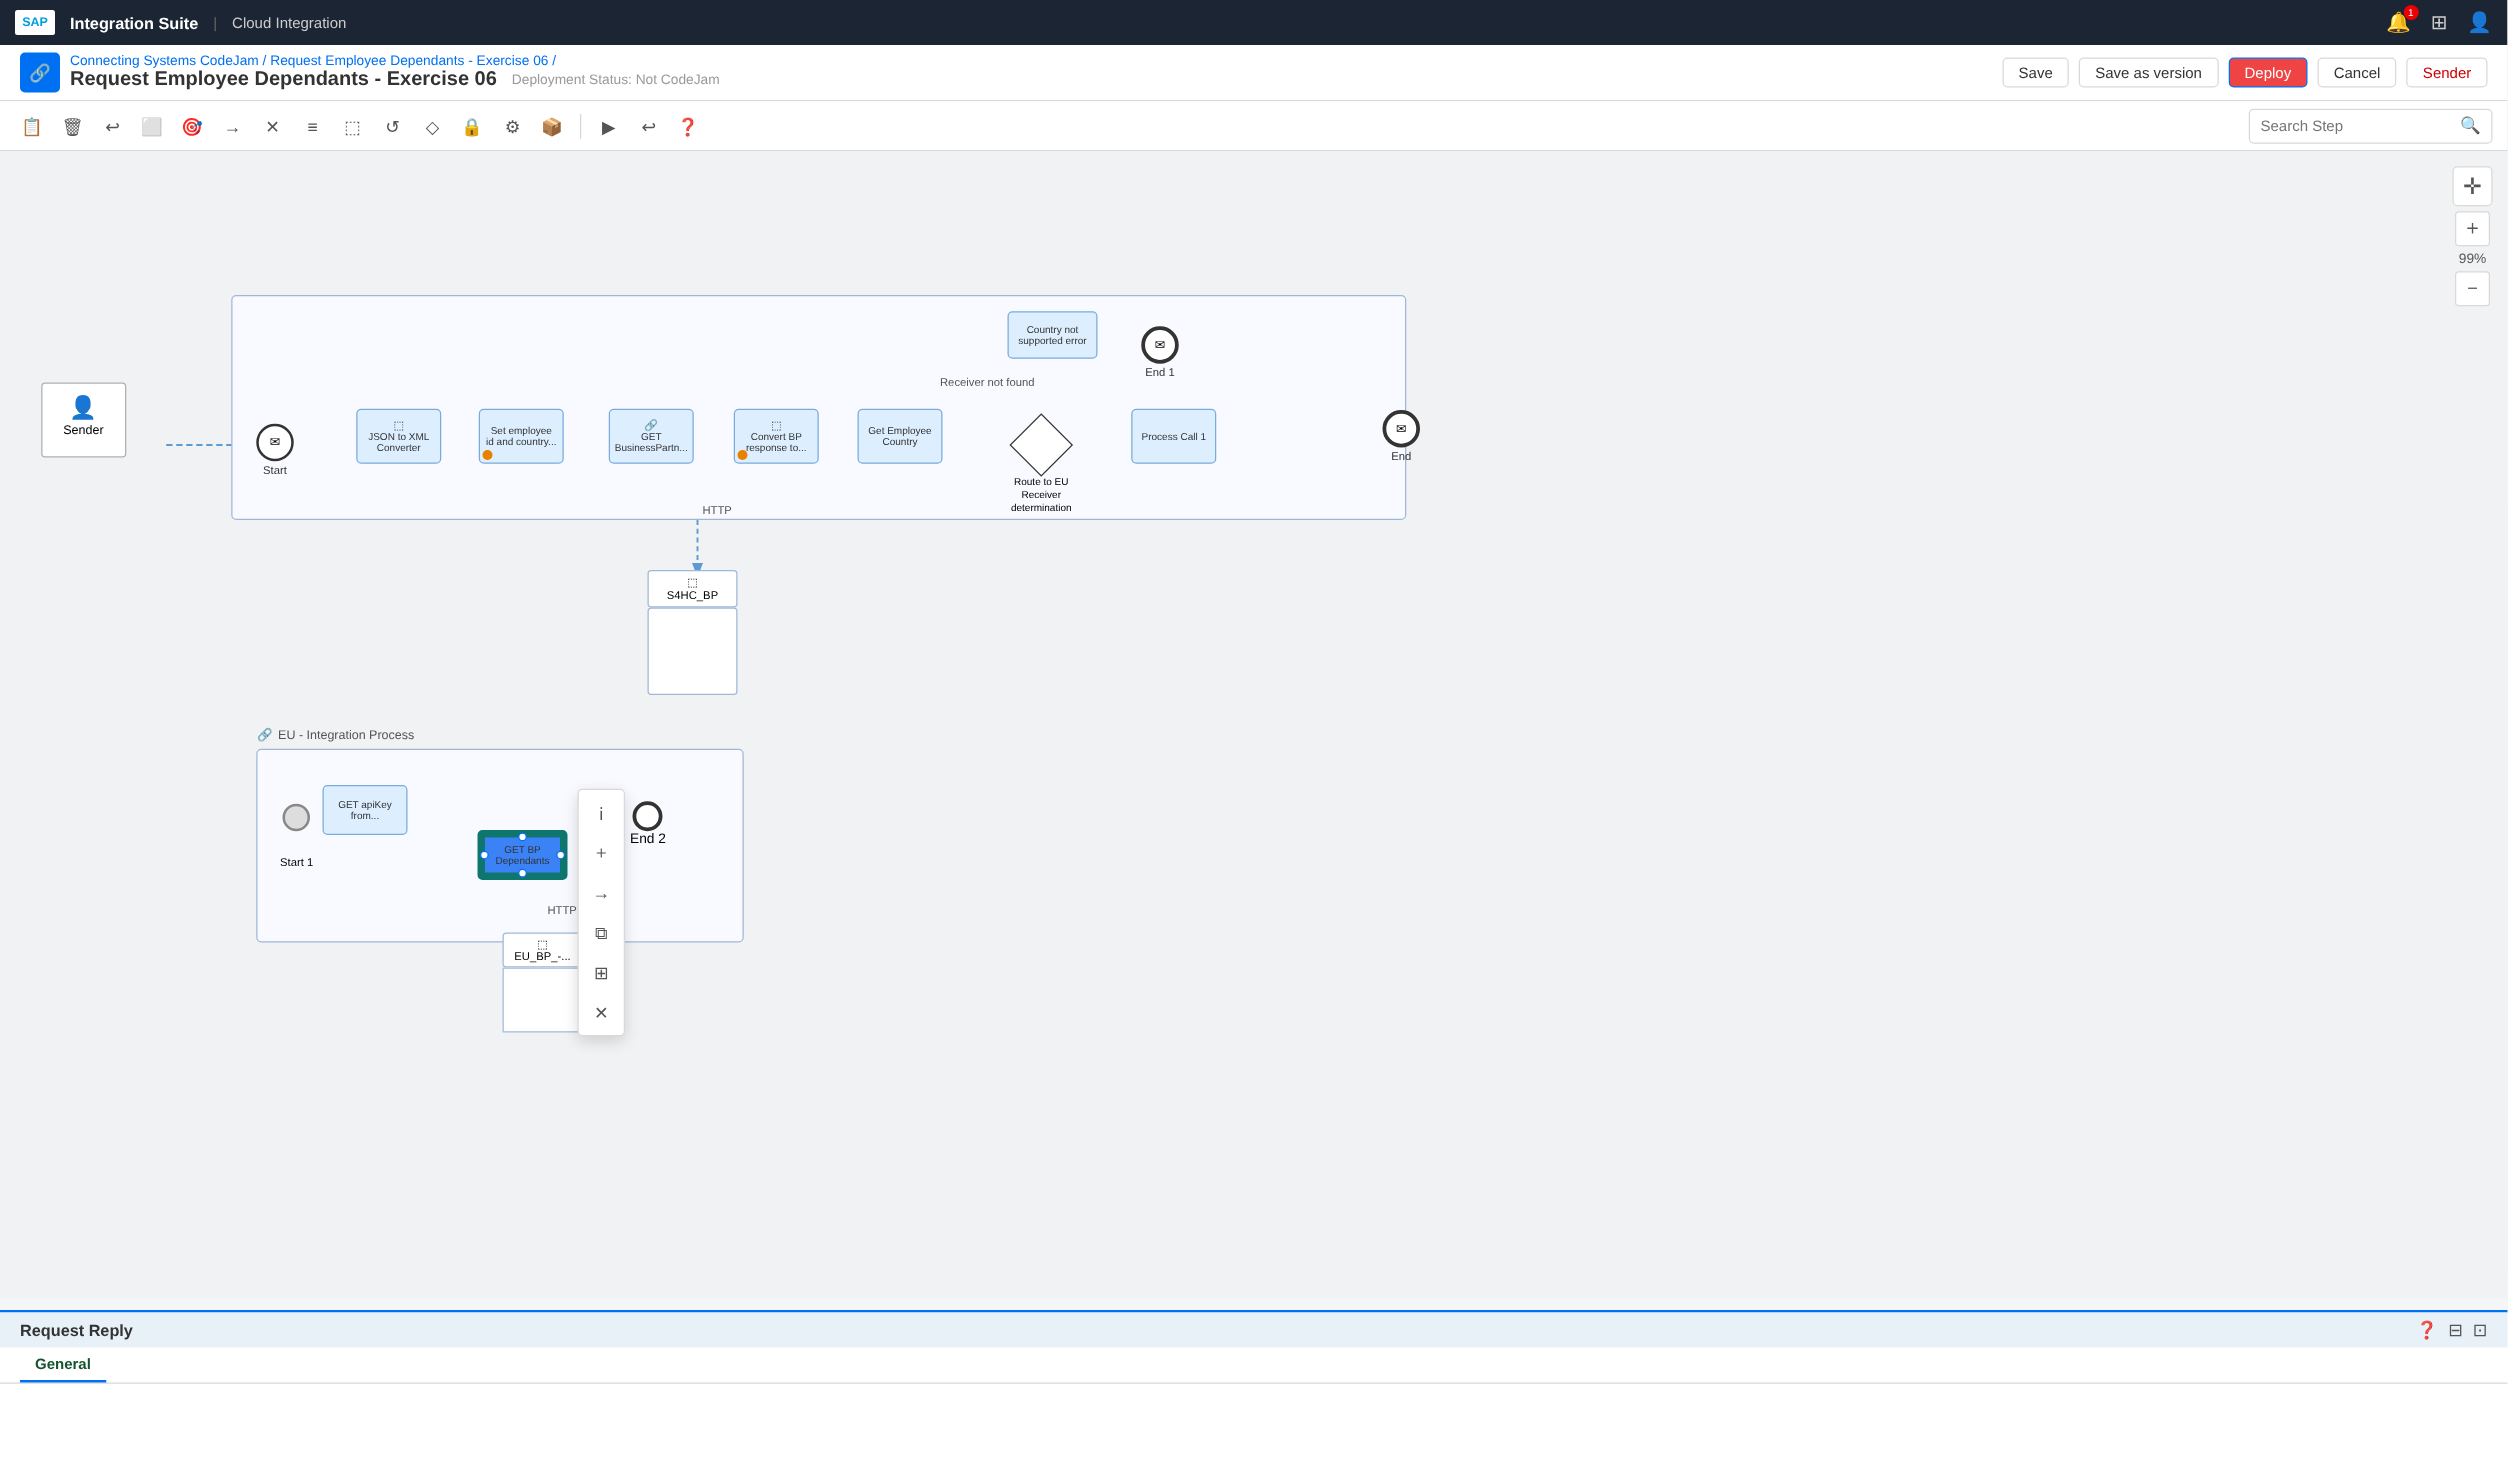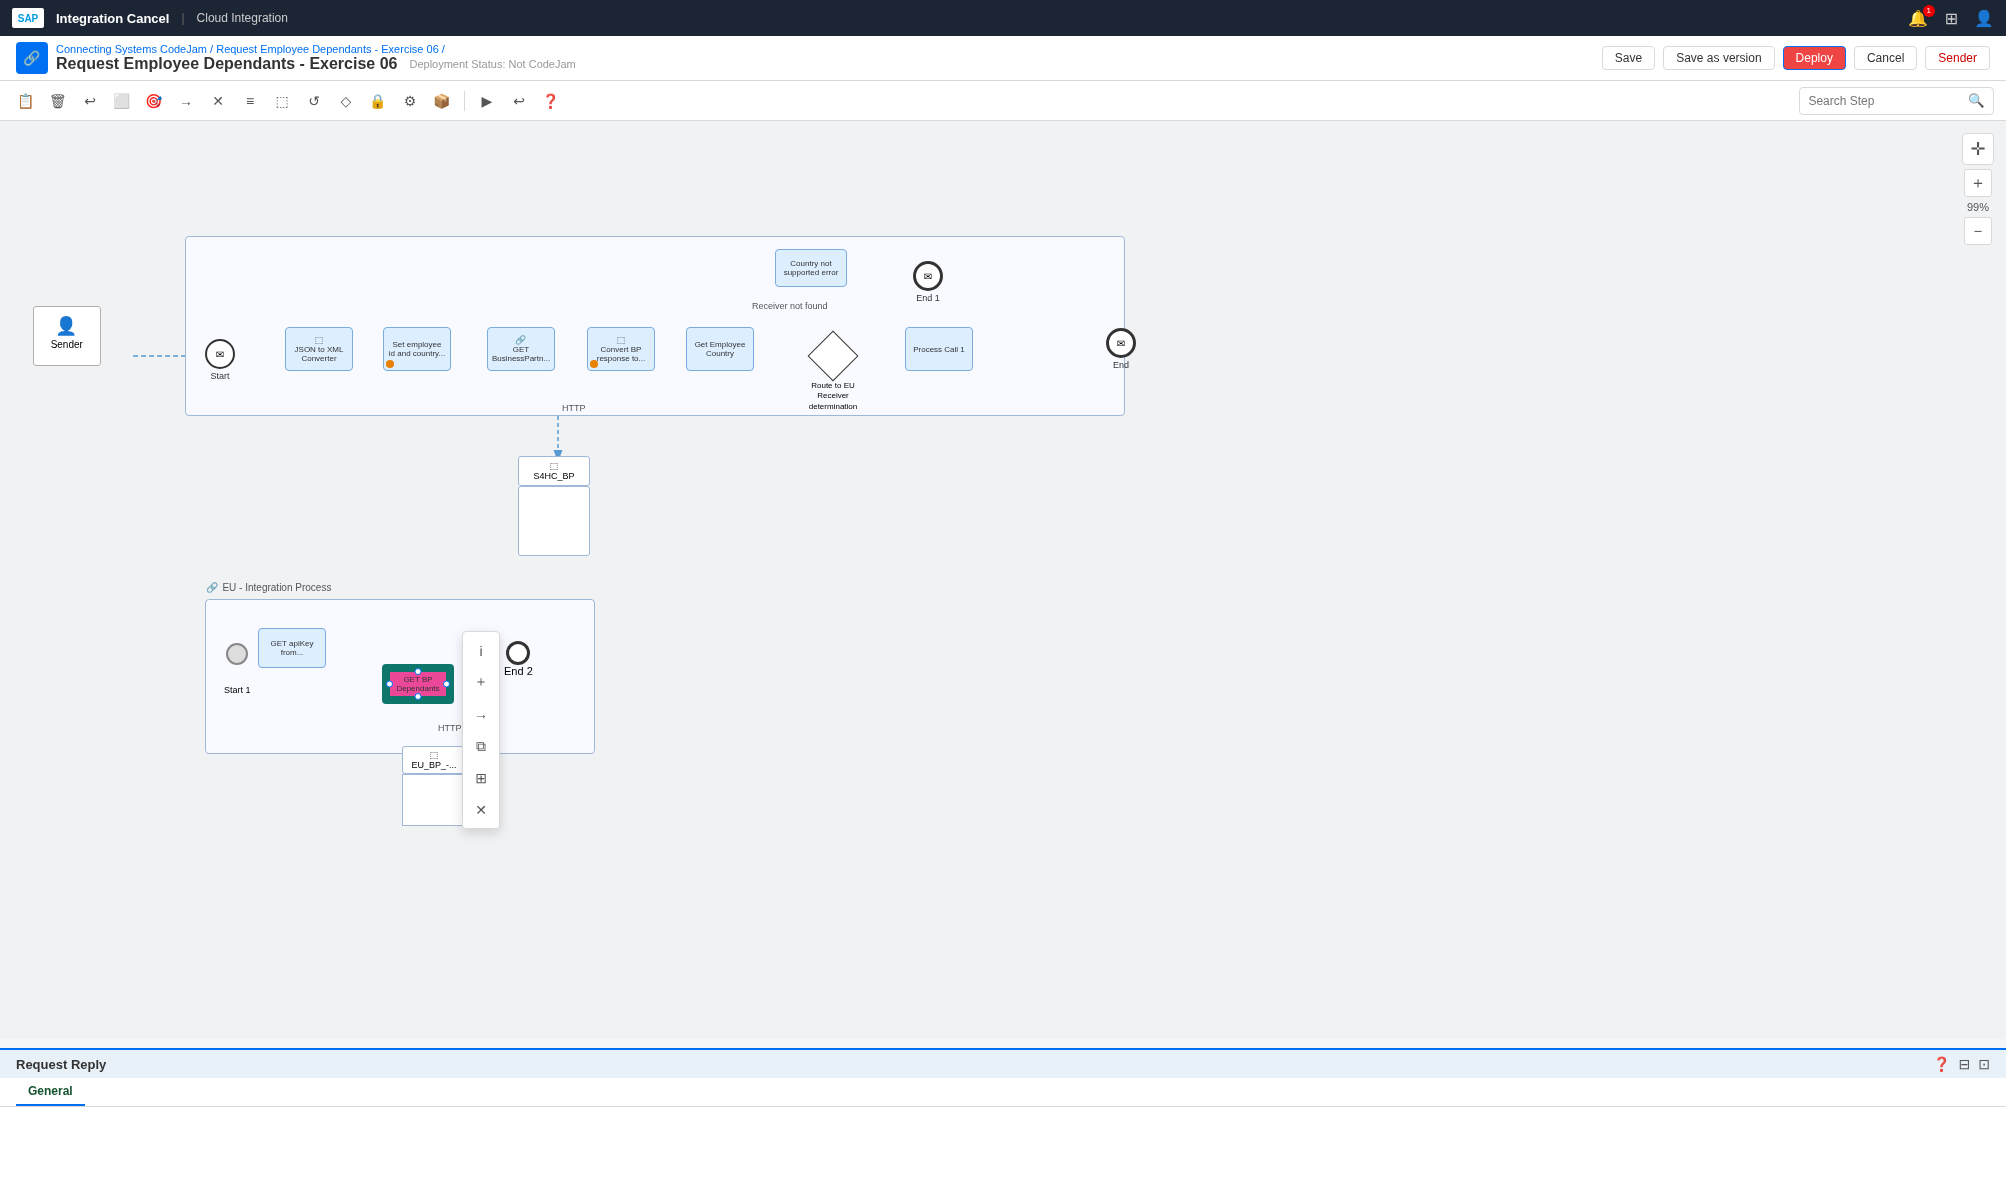--- a/index.html
+++ b/index.html
@@ -240,21 +240,21 @@
       position: absolute; font-size: 9px; color: #555; white-space: nowrap;
     }
   </style>
 </head>
 <body>
 
 <div class="top-nav">
   <div class="sap-logo">
     <span>SAP</span>
   </div>
-  <span class="nav-app-name">Integration Cancel</span>
+  <span class="nav-app-name">Integration Suite</span>
   <span class="nav-separator">|</span>
   <span class="nav-module">Cloud Integration</span>
   <div class="nav-icons">
     <div class="nav-icon" style="position:relative;">
       🔔
       <span class="nav-badge">1</span>
     </div>
     <div class="nav-icon">⊞</div>
     <div class="nav-icon">👤</div>
   </div>
@@ -425,21 +425,21 @@
     </div>
   </div>
 
   <div class="flow-node" style="position:absolute;left:1106px;top:207px;">
     <div class="node-circle thick end">
       <span>✉</span>
     </div>
     <div class="node-label">End</div>
   </div>
 
-  <div class="flow-node" style="position:absolute;left:775px;top:128px;">
+  <div class="flow-node" style="position:absolute;left:806px;top:128px;">
     <div class="node-box" style="width:72px;height:38px;background:#ddeeff;">
       <div style="font-size:8px;">Country not<br>supported error</div>
     </div>
   </div>
 
   <div class="conn-label" style="left:752px;top:180px;font-size:9px;">Receiver not found</div>
 
   <div class="flow-node" style="position:absolute;left:913px;top:140px;">
     <div class="node-circle thick end">
       <span>✉</span>
@@ -467,21 +467,21 @@
     <div style="font-size:9px;margin-top:20px;">Start 1</div>
   </div>
 
   <div class="flow-node" style="position:absolute;left:258px;top:507px;">
     <div class="node-box" style="width:68px;height:40px;">
       <div style="font-size:8px;">GET apiKey<br>from...</div>
     </div>
   </div>
 
   <div class="flow-node" style="position:absolute;left:382px;top:543px;">
-    <div class="node-box" style="width:72px;height:40px;border:8px solid #0f766e;background:#ec4899;position:relative;">
+    <div class="node-box" style="width:72px;height:40px;border:6px solid #0f766e;background:#3b82f6;position:relative;">
       <div style="font-size:8px;">GET BP<br>Dependants</div>
 
       <div style="position:absolute;top:-4px;left:50%;transform:translateX(-50%);width:7px;height:7px;background:#fff;border:1px solid #0070f2;border-radius:50%;"></div>
       <div style="position:absolute;bottom:-4px;left:50%;transform:translateX(-50%);width:7px;height:7px;background:#fff;border:1px solid #0070f2;border-radius:50%;"></div>
       <div style="position:absolute;left:-4px;top:50%;transform:translateY(-50%);width:7px;height:7px;background:#fff;border:1px solid #0070f2;border-radius:50%;"></div>
       <div style="position:absolute;right:-4px;top:50%;transform:translateY(-50%);width:7px;height:7px;background:#fff;border:1px solid #0070f2;border-radius:50%;"></div>
     </div>
   </div>
 
   <div class="flow-node" style="position:absolute;left:504px;top:520px;">

